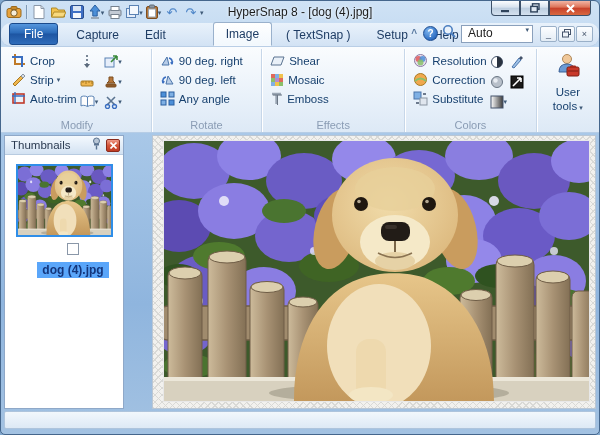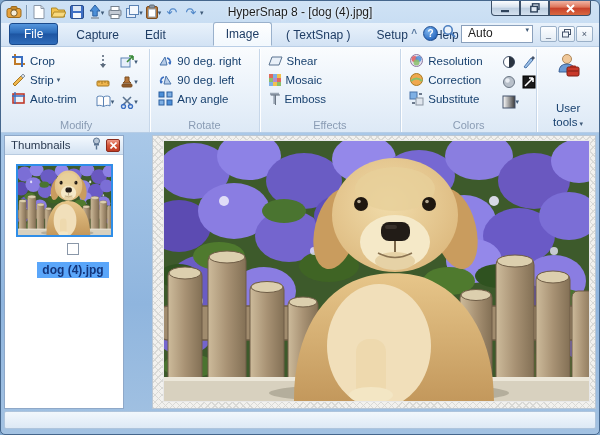--- a/index.html
+++ b/index.html
@@ -16,35 +16,35 @@
   .qat .glyph { font-size:13px; color:#4f86c8; line-height:1; }
   .title-text { position:absolute; left:50%; transform:translateX(-50%); top:4px; font-size:12px; color:#1c1c1c; text-shadow:0 0 3px #eaf3fc, 0 0 3px #eaf3fc; white-space:nowrap; }
   .winbtns { position:absolute; right:8px; top:0; display:flex; }
   .winbtn { width:29px; height:15px; border:1px solid #3c5068; border-top:none; display:flex; align-items:center; justify-content:center;
     background:linear-gradient(#fbfdfe,#d7e2ee 45%,#bccddf 50%,#d4e1ef); }
   .winbtn.first { border-radius:0 0 0 4px; }
   .winbtn.close { width:42px; border-radius:0 0 4px 0;
     background:linear-gradient(#f2b5a4,#dd7257 45%,#c8402a 50%,#d8683f); }
   
   .tabrow { position:absolute; left:0; top:22px; width:100%; height:24px;
-    background:linear-gradient(#e9f2fb,#d2e2f4); border-bottom:1px solid #b9cee6; display:flex; align-items:flex-end; padding-left:8px; }
+    background:linear-gradient(#e9f2fb,#d2e2f4); border-bottom:1px solid #b9cee6; display:flex; align-items:flex-end; padding-left:8px;border-radius:10px; }
   .tab { font-size:12px; color:#1e3c64; padding:4px 12px 4px; margin-right:2px; border-radius:3px 3px 0 0; cursor:default; white-space:nowrap; }
   .tab.file { background:linear-gradient(#5596dd,#2a6ab8 45%,#1d55a2 50%,#2f6cba); color:#fff; border:1px solid #1a4a8c; border-radius:3px; padding:3px 14px; margin:0 6px 1px 0; }
   .tab.active { background:linear-gradient(#ffffff,#f2f8fd); border:1px solid #9ab1cc; border-bottom:1px solid #f5f9fd; color:#1e3c64;margin-left:33px; }
   .tabrow-right { position:absolute; right:6px; bottom:3px; display:flex; align-items:center; gap:4px; }
   .collapse-btn { font-size:10px; color:#5a7aa0; font-weight:bold; padding:0 2px; }
   .help-btn { width:15px; height:15px; border-radius:50%; background:radial-gradient(circle at 35% 30%, #7fb6ef, #2f6fc4 70%, #1d4f9a); color:#fff; font-size:10px; font-weight:bold; display:flex; align-items:center; justify-content:center; border:1px solid #1c4c90; }
   .zoom-combo { width:72px; height:18px; background:#fff; border:1px solid #8aa0bc; display:flex; font-size:12px; color:#222; padding:0 3px 0 6px; }
   .zoom-combo .val { flex:1; }
   .mdi { display:flex; gap:1px; margin-left:3px; }
   .mdi-btn { width:17px; height:16px; border:1px solid #9ab0c8; background:linear-gradient(#fdfeff,#e3ecf5); font-size:9px; color:#44536a; display:flex; align-items:center; justify-content:center; border-radius:2px; }
   
   .ribbon { position:absolute; left:0; top:46px; width:100%; height:86px;
     background:linear-gradient(#fafcfe,#eaf2fa 55%,#dde9f6); border-bottom:1px solid #b6cde6; display:flex; padding:2px 0 0 2px; }
-  .group { position:relative; padding:2px 4px 14px 6px; border-right:1px solid #c7d7e9; box-shadow:1px 0 0 #ffffff; display:flex; gap:16px; }
+  .group { position:relative; padding:2px 4px 14px 6px; border-right:1px solid #c7d7e9; box-shadow:1px 0 0 #ffffff; display:flex; gap:0; }
   .group-label { position:absolute; bottom:1px; left:0; right:0; text-align:center; font-size:11px; color:#8a9cb4; }
   .col { display:flex; flex-direction:column; justify-content:flex-start; }
   .rbtn { display:flex; align-items:center; gap:4px; height:19px; padding:0 2px; font-size:11.5px; color:#17406e; white-space:nowrap; border-radius:2px; }
   .mini-grid { display:grid; grid-template-columns:auto auto; column-gap:4px; row-gap:3px; align-content:start; padding-top:2px; }
   .mini { height:17px; display:flex; align-items:center; gap:1px; padding:0 1px; border-radius:2px; }
   .usertools { display:flex; flex-direction:column; align-items:center; justify-content:flex-start; padding:3px 8px 14px; }
   .usertools .lbl { font-size:11.5px; color:#17406e; text-align:center; line-height:1.25; margin-top:3px; }
   .ico { display:inline-block; line-height:0; }
   
   .content { position:absolute; left:0; top:133px; width:100%; height:276px; }

